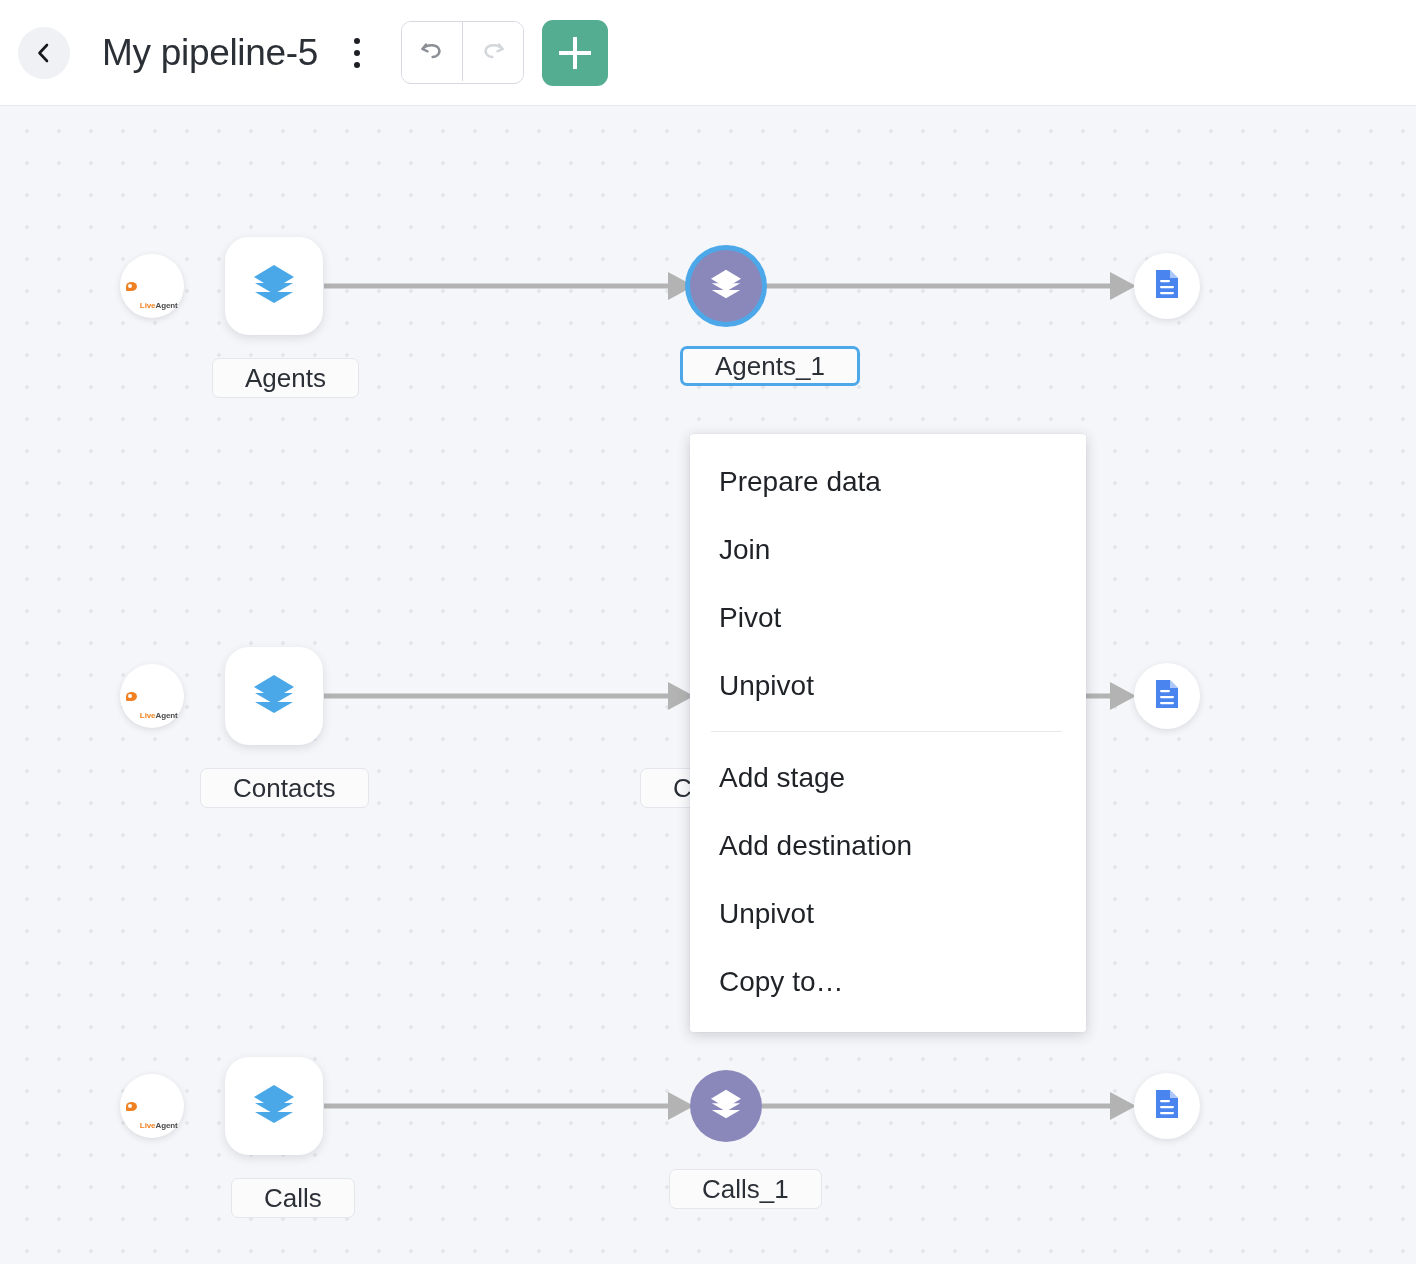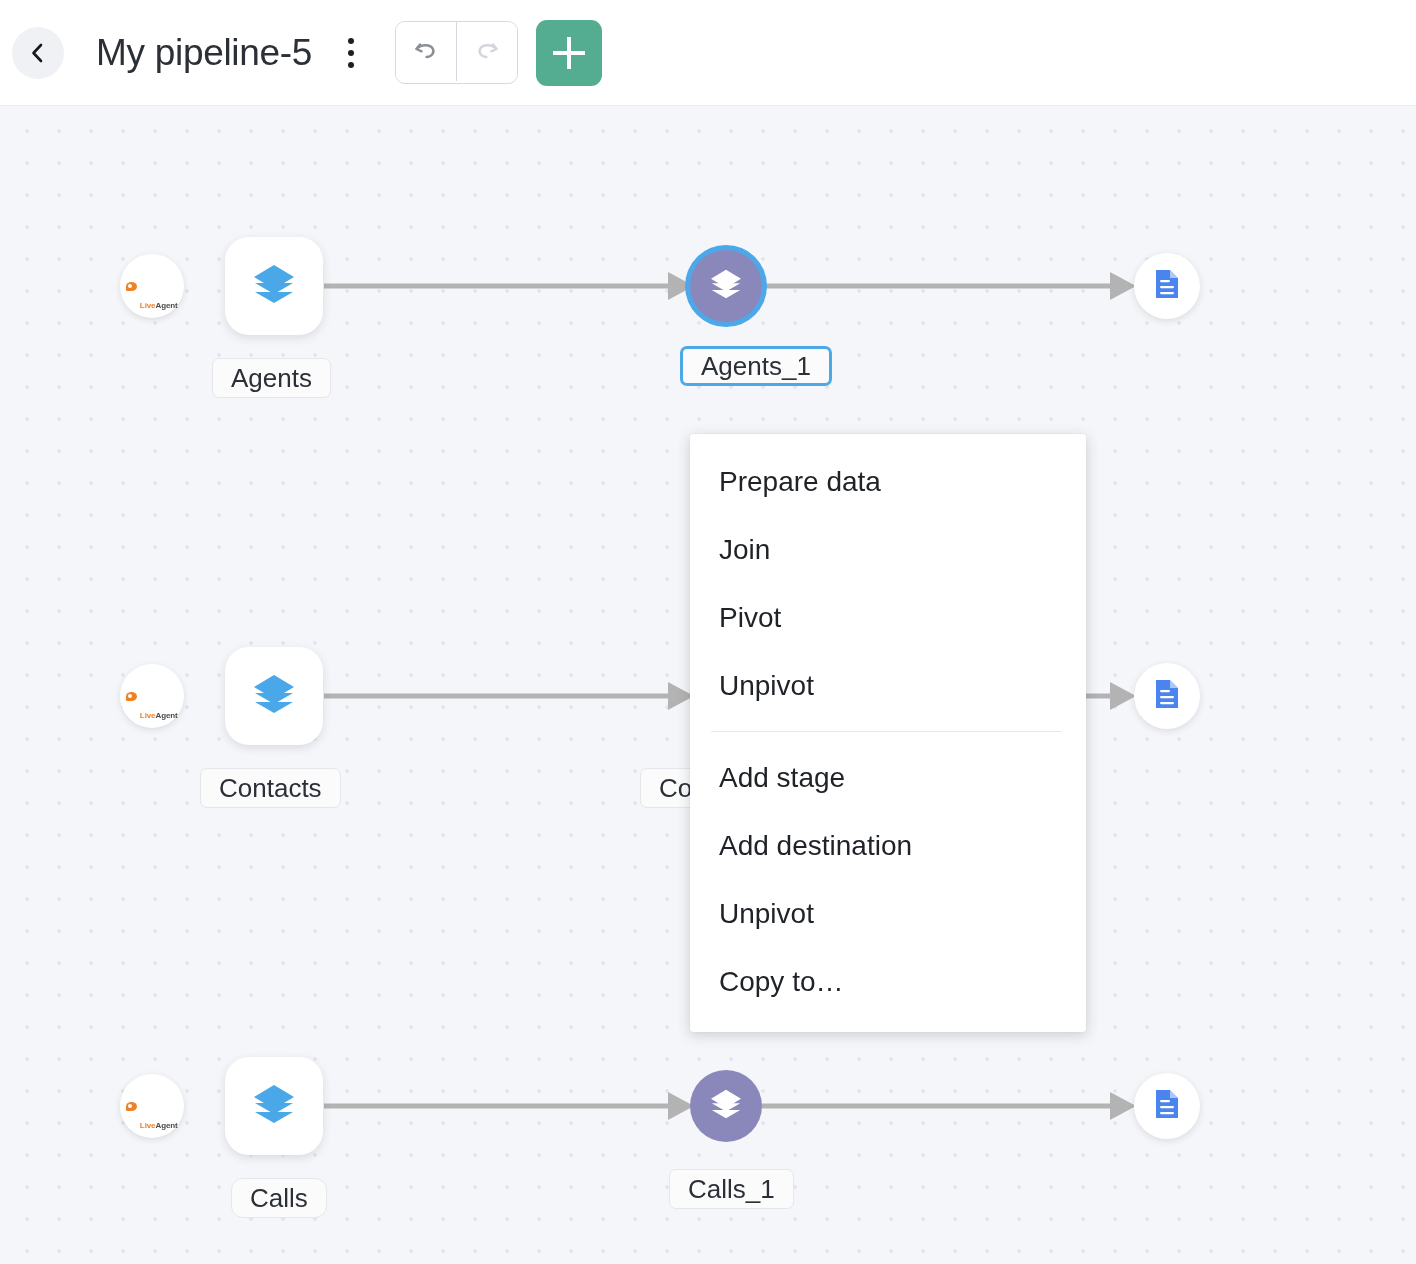--- a/index.html
+++ b/index.html
@@ -19,21 +19,21 @@
   #header {
     position: absolute;
     left: 0; top: 0;
     width: 1416px;
     height: 106px;
     background: #ffffff;
     border-bottom: 1px solid #e7e9ee;
     box-sizing: border-box;
     display: flex;
     align-items: center;
-    padding-left: 12px;
+    padding-left: 18px;
   }
   #back-button {
     width: 52px; height: 52px;
     border-radius: 50%;
     background: #f0f1f5;
     display: flex; align-items: center; justify-content: center;
     cursor: pointer;
     flex: 0 0 auto;
   }
   #back-button svg { display:block; }
@@ -187,21 +187,21 @@
     box-shadow: 0 2px 7px rgba(40,50,70,0.13);
     display:flex; align-items:center; justify-content:center;
     cursor: pointer;
   }
 
   
   .node-label {
     position: absolute;
     height: 40px;
     display: flex; align-items: center; justify-content: center;
-    padding: 0 18px;
+    padding: 0 32px;
     background: #fbfbfc;
     border: 1px solid #e4e6eb;
     border-radius: 7px;
     font-size: 26px;
     color: #2b2f36;
     white-space: nowrap;
     box-sizing: border-box;
     cursor: pointer;
   }
   .node-label.selected {
@@ -400,21 +400,21 @@
 
   <div class="dataset-node" style="left:225px; top:951px;">
     <span>
       <svg width="56" height="56" viewBox="0 0 56 56">
         <polygon points="28,9 48,21 28,33 8,21" fill="#4aa8e8"></polygon>
         <polygon points="28,27 47,27 28,38 9,27" fill="#4aa8e8"></polygon>
         <polygon points="28,36 47,36 28,47 9,36" fill="#4aa8e8"></polygon>
       </svg>
     </span>
   </div>
-  <div class="node-label" style="left:231px; top:1072px;border-radius:12px;">Calls</div>
+  <div class="node-label" style="left:231px; top:1072px;">Calls</div>
 
   <div class="stage-node" style="left:690px; top:964px;">
     <span>
       <svg width="42" height="42" viewBox="0 0 56 56">
         <polygon points="28,9 48,21 28,33 8,21" fill="#ffffff"></polygon>
         <polygon points="28,27 47,27 28,38 9,27" fill="#ffffff"></polygon>
         <polygon points="28,36 47,36 28,47 9,36" fill="#ffffff"></polygon>
       </svg>
     </span>
   </div>

